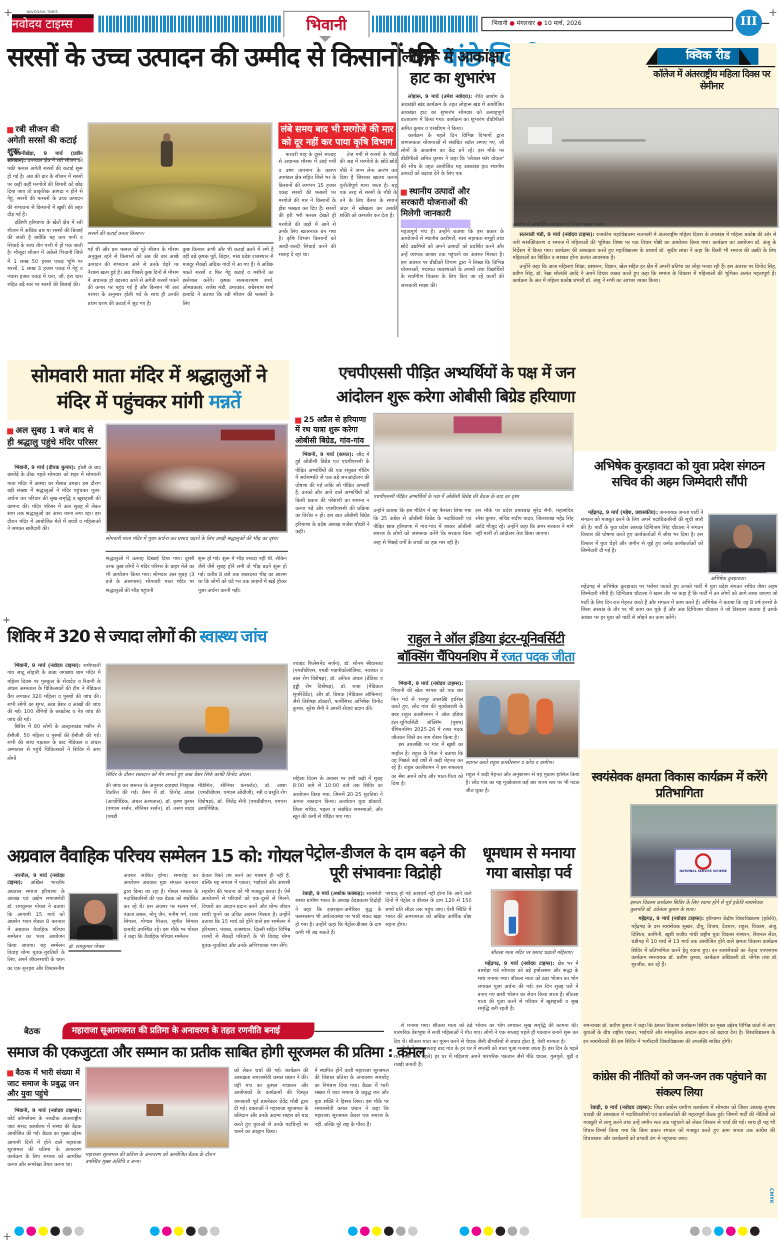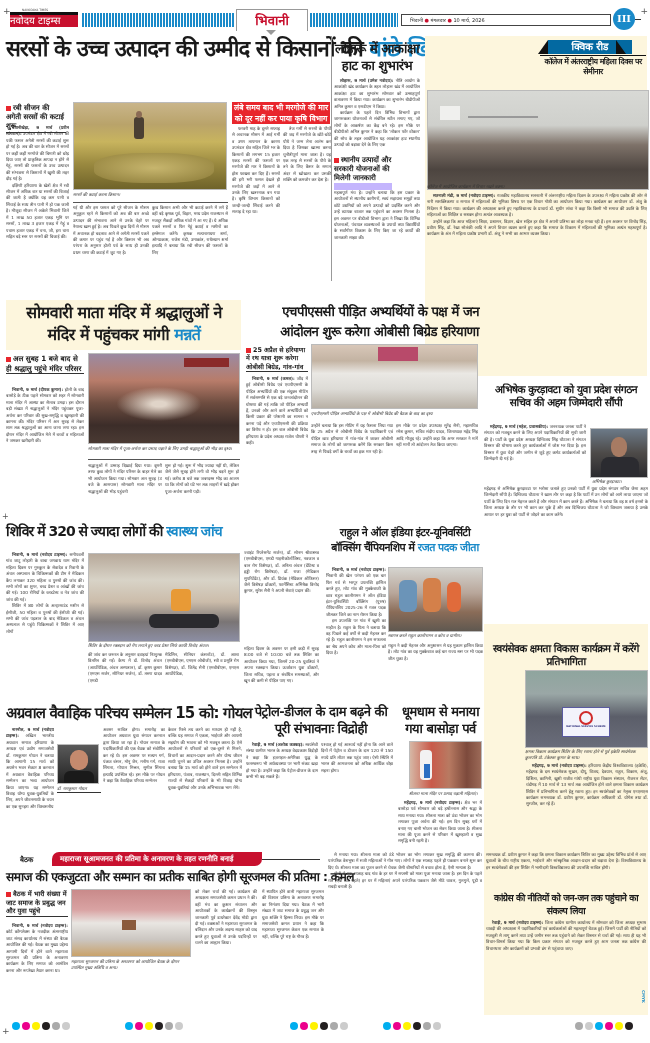--- a/index.html
+++ b/index.html
@@ -162,21 +162,21 @@
 <div class="abs photo" style="left:88px;top:553px;width:152px;height:89px;background:linear-gradient(180deg,#b7a99a 0%,#d8d3c7 30%,#cbbcaa 55%,#7a7575 78%,#8c8ea3 100%);">
   <div style="position:absolute;left:82px;top:35px;width:20px;height:22px;background:#e89a36;border-radius:4px;"></div>
   <div style="position:absolute;left:60px;top:60px;width:70px;height:14px;background:#2a2a2e;border-radius:6px;"></div>
 </div>
 <div class="abs caption" style="left:88px;top:643px;width:152px;">शिविर के दौरान रक्तदान को मैप लगाते हुए ब्लड प्रेशर सिर्फ काफी विनोद अंचल।</div>
 <div class="abs bodytext" style="left:88px;top:652px;width:74px;height:45px;">की जांच कर जरूरत के अनुसार दवाइयां निःशुल्क वितरित की गईं। कैम्प में डॉ. विनोद अंचल (आर्थोपेडिक, अंचल अस्पताल), डॉ. कृष्ण कुमार (एमएस सर्जन, सीनियर सर्जन), डॉ. तरुण यादव (एमडी</div>
 <div class="abs bodytext" style="left:165px;top:652px;width:74px;height:45px;">मेडिसिन, सीनियर कंसल्टेंट), डॉ. आशा (एमबीबीएस, एमएस ओबीजी), स्त्री व प्रसूति रोग विशेषज्ञ), डॉ. जितेंद्र सैनी (एमबीबीएस, एमएस आर्थोपेडिक,</div>
 <div class="abs bodytext" style="left:244px;top:550px;width:75px;height:95px;">ज्वाइंट रिप्लेसमेंट सर्जन), डॉ. सोनम श्रीवास्तव (एमबीबीएस, एमडी गाइनीकोलॉजिस्ट, नवजात व बाल रोग विशेषज्ञ), डॉ. अनिता अंचल (डेंटिस्ट व हड्डी रोग विशेषज्ञ), डॉ. राजा (मेडिकल सुपरिटेंडेंट), और डॉ. प्रियंक (मेडिकल ऑफिसर) जैसे विशेषज्ञ डॉक्टरों, फार्मेसिस्ट अभिषेक विनोद कुमार, सुरेश सैनी ने अपनी सेवाएं प्रदान कीं।</div>
 <div class="abs bodytext" style="left:244px;top:646px;width:75px;height:52px;">महिला दिवस के अवसर पर इसी कड़ी में सुबह 8:00 बजे से 10:00 बजे तक शिविर का आयोजन किया गया, जिसमें 20-25 युवतियां ने अपना रक्तदान किया। ऊर्जावान युवा डॉक्टरों, जिला सचिव, पहला व संबंधित समस्याओं, और खून की कमी से पीड़ित पाए गए।</div>
 
-<div class="abs hl" style="left:326px;top:525px;width:158px;font-size:10.8px;line-height:15px;text-align:center;">
+<div class="abs hl" style="left:326px;top:525px;width:158px;font-size:10.8px;line-height:15px;text-align:center;text-decoration:underline;">
   <span>राहुल ने ऑल इंडिया इंटर-यूनिवर्सिटी बॉक्सिंग चैंपियनशिप में</span>
   <span class="blue">रजत पदक जीता</span>
 </div>
 <div class="abs bodytext" style="left:326px;top:567px;width:60px;height:112px;">
   <p><b>भिवानी, 9 मार्च (नवोदय टाइम्स):</b> <span>भिवानी की खेल परंपरा को एक बार फिर गर्व से भरपूर उपलब्धि हासिल करते हुए, लोट गांव की मुक्केबाजी के छात्र राहुल कालीरामन ने ऑल इंडिया इंटर-यूनिवर्सिटी बॉक्सिंग (पुरुष) चैंपियनशिप 2025-26 में रजत पदक जीतकर जिले का नाम रोशन किया है।</span></p>
   <p>इस उपलब्धि पर गांव में खुशी का माहौल है। राहुल के पिता ने बताया कि वह पिछले कई वर्षों से कड़ी मेहनत कर रहे हैं। राहुल कालीरामन ने इस सफलता का श्रेय अपने कोच और माता-पिता को दिया है।</p>
 </div>
 <div class="abs photo" style="left:388px;top:567px;width:95px;height:65px;background:linear-gradient(180deg,#d5d4cf 0%,#b8a69a 40%,#8a6c58 70%,#5f5850 100%);">
   <div style="position:absolute;left:10px;top:12px;width:18px;height:32px;background:#6b94b8;border-radius:6px;"></div>
   <div style="position:absolute;left:34px;top:10px;width:18px;height:34px;background:#d4804a;border-radius:6px;"></div>

